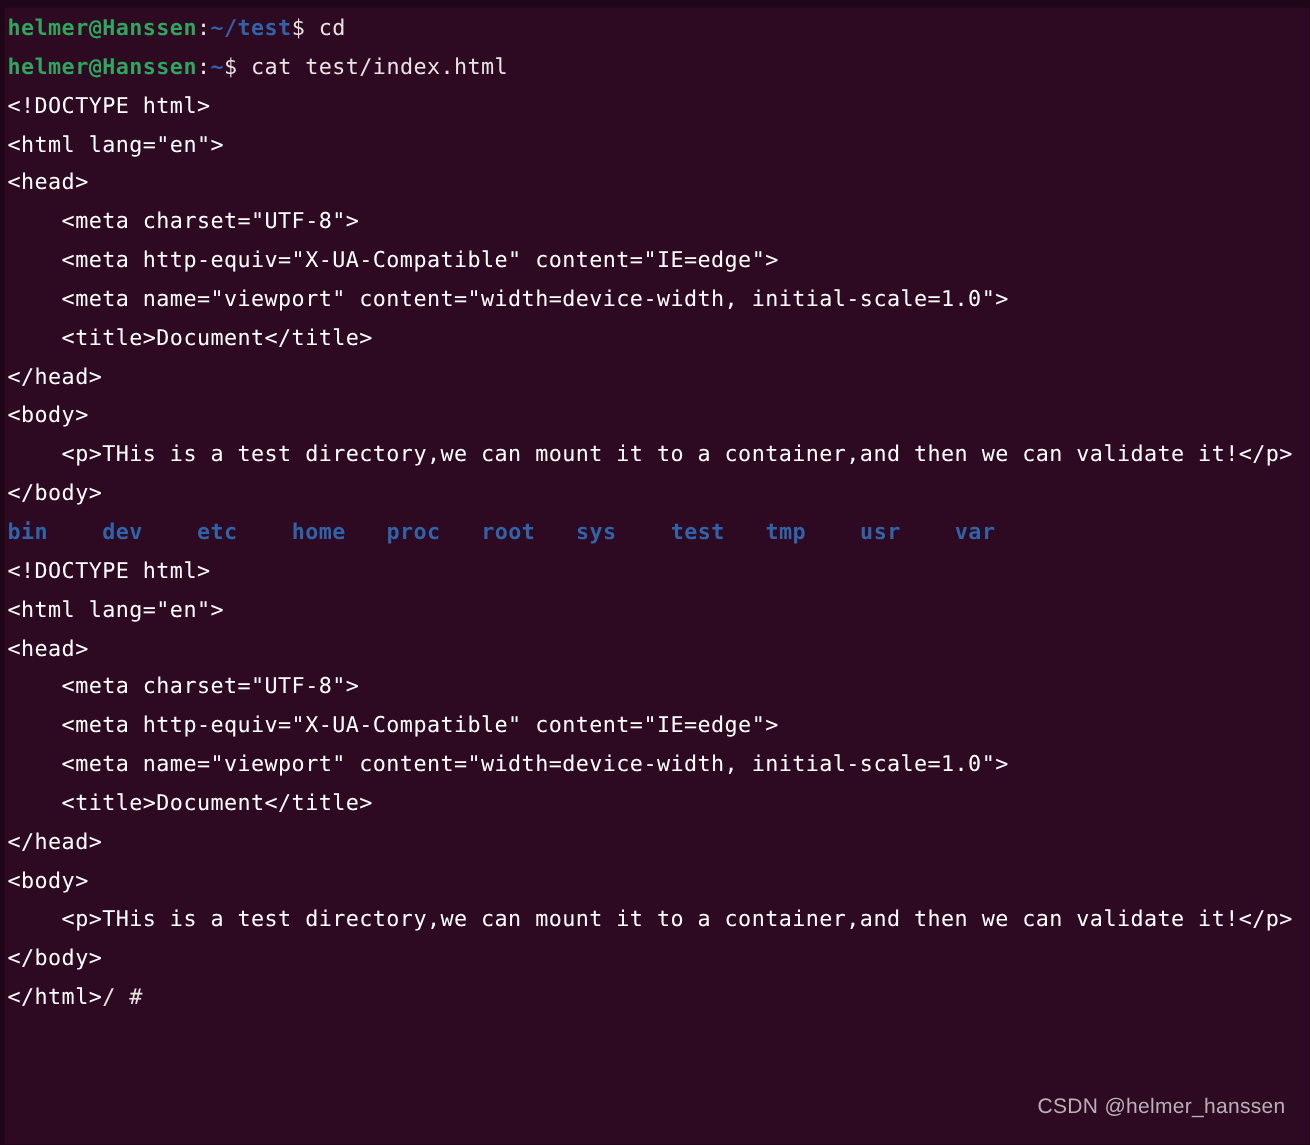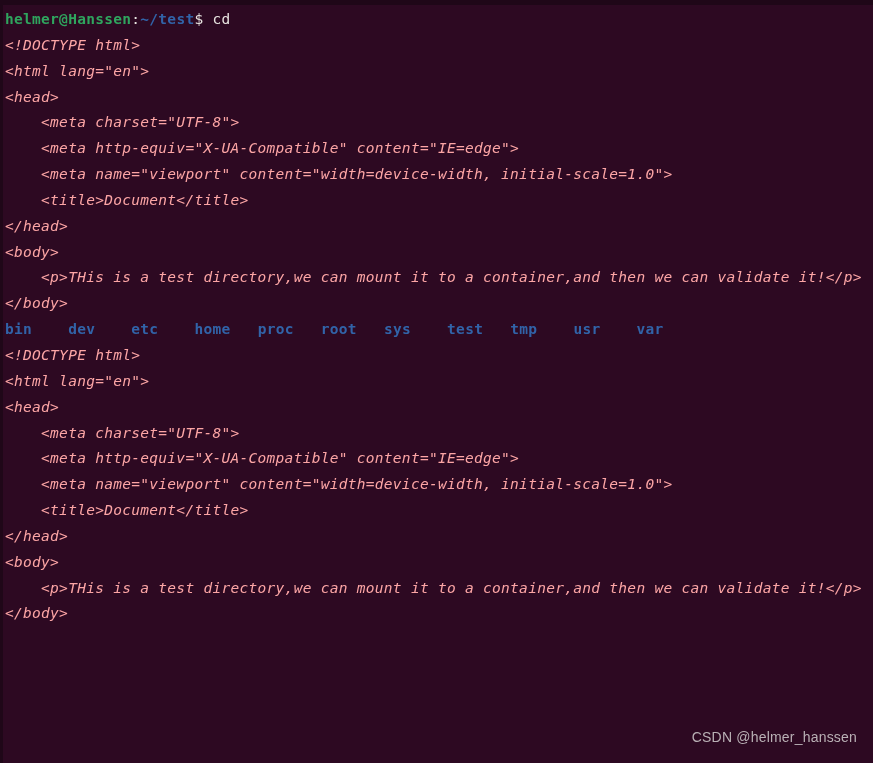--- a/index.html
+++ b/index.html
@@ -30,41 +30,42 @@
   .line {
     white-space: pre;
     height: 25.85px;
     letter-spacing: 0.02em;
   }
   .user    { color: #2fa55e; font-weight: bold; }
   .colon   { color: #e8e4e0; }
   .path    { color: #3163a8; font-weight: bold; }
   .prompt-end { color: #e8e4e0; }
   .cmd     { color: #e8e4e0; }
-  .out     { color: #fca5a5; font-style: italic; }
+  .out     { color: #ffffff; }
   .dir     { color: #3163a8; font-weight: bold; }
   .rootp   { color: #e8e4e0; }
   .gap     { display: inline-block; }
   #watermark {
     position: absolute;
     right: 16px;
     bottom: 12px;
     font-family: "Liberation Sans", "DejaVu Sans", sans-serif;
     font-size: 14px;
     color: #b9b0b5;
     letter-spacing: 0.2px;
     white-space: pre;
   }
 </style>
 </head>
 <body>
 
 <div id="terminal">
   <div id="lines">
       <div class="line" id="l01"><span class="user">helmer@Hanssen</span><span class="colon">:</span><span class="path">~/test</span><span class="prompt-end">$ </span><span class="cmd">cd</span></div>
+      <div class="line" id="l02"><span class="user">helmer@Hanssen</span><span class="colon">:</span><span class="path">~</span><span class="prompt-end">$ </span><span class="cmd">cat test/index.html</span></div>
       <div class="line" id="l03"><span class="out">&lt;!DOCTYPE html&gt;</span></div>
       <div class="line" id="l04"><span class="out">&lt;html lang="en"&gt;</span></div>
       <div class="line" id="l05"><span class="out">&lt;head&gt;</span></div>
       <div class="line" id="l06"><span class="out">    &lt;meta charset="UTF-8"&gt;</span></div>
       <div class="line" id="l07"><span class="out">    &lt;meta http-equiv="X-UA-Compatible" content="IE=edge"&gt;</span></div>
       <div class="line" id="l08"><span class="out">    &lt;meta name="viewport" content="width=device-width, initial-scale=1.0"&gt;</span></div>
       <div class="line" id="l09"><span class="out">    &lt;title&gt;Document&lt;/title&gt;</span></div>
       <div class="line" id="l10"><span class="out">&lt;/head&gt;</span></div>
       <div class="line" id="l11"><span class="out">&lt;body&gt;</span></div>
       <div class="line" id="l12"><span class="out">    &lt;p&gt;THis is a test directory,we can mount it to a container,and then we can validate it!&lt;/p&gt;</span></div>
@@ -74,15 +75,16 @@
       <div class="line" id="l19"><span class="out">&lt;html lang="en"&gt;</span></div>
       <div class="line" id="l20"><span class="out">&lt;head&gt;</span></div>
       <div class="line" id="l21"><span class="out">    &lt;meta charset="UTF-8"&gt;</span></div>
       <div class="line" id="l22"><span class="out">    &lt;meta http-equiv="X-UA-Compatible" content="IE=edge"&gt;</span></div>
       <div class="line" id="l23"><span class="out">    &lt;meta name="viewport" content="width=device-width, initial-scale=1.0"&gt;</span></div>
       <div class="line" id="l24"><span class="out">    &lt;title&gt;Document&lt;/title&gt;</span></div>
       <div class="line" id="l25"><span class="out">&lt;/head&gt;</span></div>
       <div class="line" id="l26"><span class="out">&lt;body&gt;</span></div>
       <div class="line" id="l27"><span class="out">    &lt;p&gt;THis is a test directory,we can mount it to a container,and then we can validate it!&lt;/p&gt;</span></div>
       <div class="line" id="l28"><span class="out">&lt;/body&gt;</span></div>
+      <div class="line" id="l29"><span class="out">&lt;/html&gt;</span><span class="rootp">/ # </span></div>
     </div>
   <div id="watermark">CSDN @helmer_hanssen</div>
 </div>
 
 </body></html>

